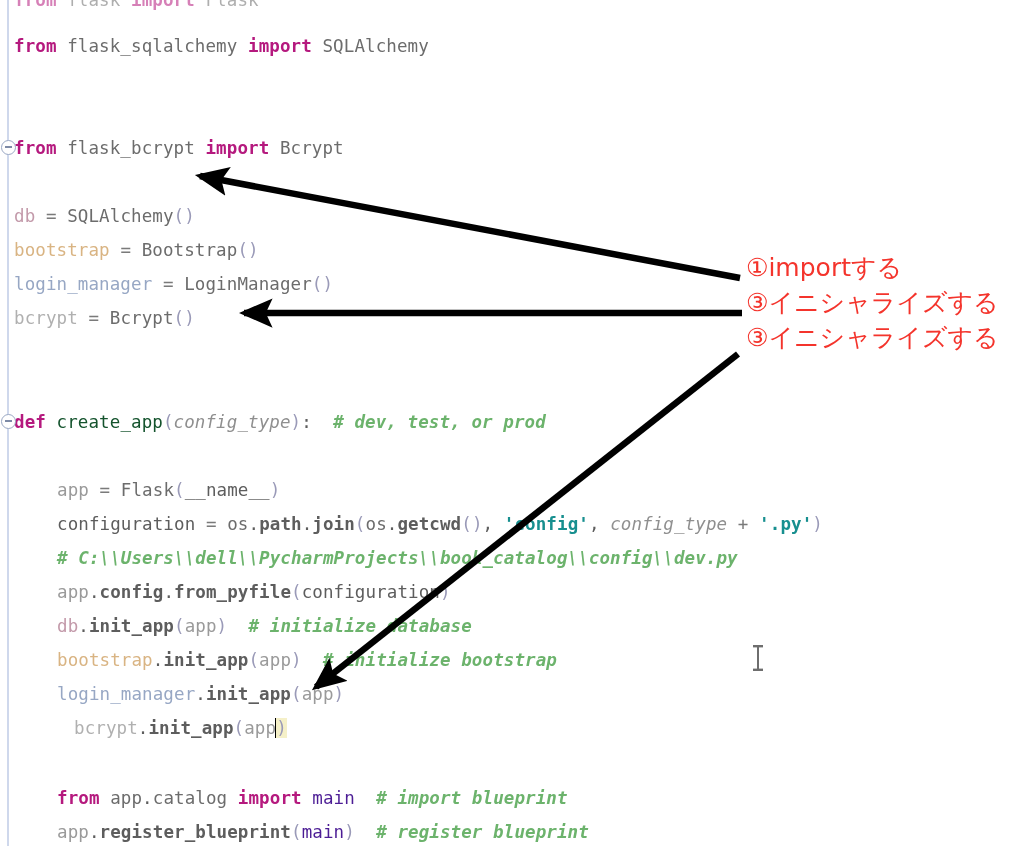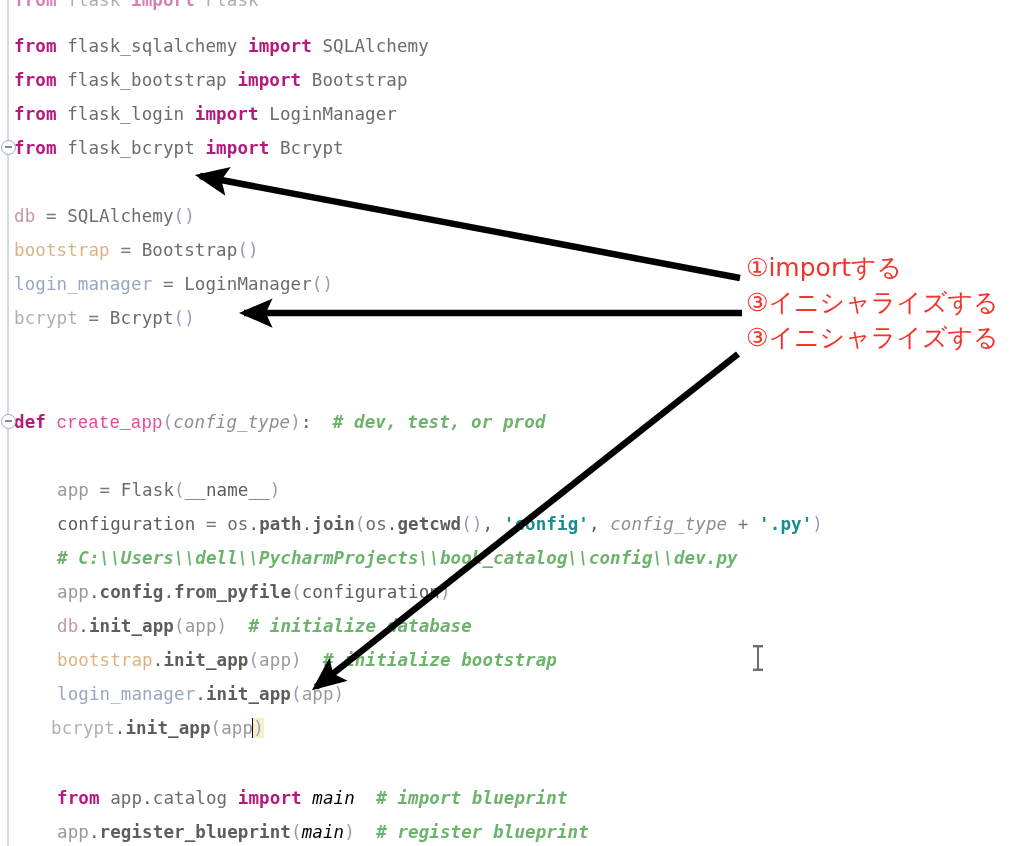--- a/index.html
+++ b/index.html
@@ -67,35 +67,35 @@
     left: 14px;
     height: 34.3px;
     white-space: pre;
     font-size: 17.5px;
     line-height: 34.3px;
   }
 
   
   .kw      { color: #B5197E; font-weight: bold; }
   .def-kw  { color: #B5197E; font-weight: bold; }
-  .fname   { color: #ec4899; font-family: Liberation Mono, monospace; }
+  .fname   { color: #14532d; }
   .plain   { color: #5d5d5d; }
   .mod     { color: #6c6c6c; }
   .cls     { color: #6c6c6c; }
   .param   { color: #8f8f8f; font-style: italic; text-align: center; }
   .comment { color: #6cb36c; font-style: italic; font-weight: bold; }
   .str     { color: #178f8f; font-weight: bold; }
   .paren   { color: #9a9ab8; }
   .op      { color: #7a7a7a; }
   .v-db    { color: #c39aaa; margin-top: 32px; }
   .v-boot  { color: #d9b483; }
   .v-login { color: #97a7c4; }
   .v-bcry  { color: #b0b0b0; }
   .v-app   { color: #9a9a9a; }
-  .v-main  { color: #000000; font-style: italic; }
+  .v-main  { color: #4c1d95; }
   .attr    { color: #5d5d5d; font-weight: bold; }
   .topcut  { color: #b76ba3; opacity: 0.55; }
 
   
   .brkhl {
     background: #f5f0c8;
   }
   .caret {
     display: inline-block;
     width: 2px;
@@ -148,23 +148,21 @@
   <div class="gutter-rail"></div>
   <div class="fold-marker" style="top:140px"></div>
   <div class="fold-marker" style="top:414px"></div>
 
   <div class="code">
 
     <div class="line topcut" style="top:-17px"><span class="kw">from</span> <span class="mod">flask</span> <span class="kw">import</span> <span class="cls">Flask</span></div>
 
     <div class="line" style="top:29px"><span class="kw">from</span> <span class="mod">flask_sqlalchemy</span> <span class="kw">import</span> <span class="cls">SQLAlchemy</span></div>
 
-    <div class="line" style="top:63px"><span class="kw">from</span> <span class="mod">flask_bootstrap</span> <span class="kw">import</span> <span class="cls">Bootstrap</span></div>
-
-    <div class="line" style="top:97px"><span class="kw">from</span> <span class="mod">flask_login</span> <span class="kw">import</span> <span class="cls">LoginManager</span></div>
+
 
     <div class="line" style="top:131px"><span class="kw">from</span> <span class="mod">flask_bcrypt</span> <span class="kw">import</span> <span class="cls">Bcrypt</span></div>
 
     <div class="line" style="top:199px"><span class="v-db">db</span> <span class="op">=</span> <span class="cls">SQLAlchemy</span><span class="paren">()</span></div>
 
     <div class="line" style="top:233px"><span class="v-boot">bootstrap</span> <span class="op">=</span> <span class="cls">Bootstrap</span><span class="paren">()</span></div>
 
     <div class="line" style="top:267px"><span class="v-login">login_manager</span> <span class="op">=</span> <span class="cls">LoginManager</span><span class="paren">()</span></div>
 
     <div class="line" style="top:301px"><span class="v-bcry">bcrypt</span> <span class="op">=</span> <span class="cls">Bcrypt</span><span class="paren">()</span></div>
@@ -178,21 +176,21 @@
     <div class="line comment" style="top:541px;left:57px"># C:\\Users\\dell\\PycharmProjects\\book_catalog\\config\\dev.py</div>
 
     <div class="line" style="top:575px;left:57px"><span class="v-app">app</span><span class="plain">.</span><span class="attr">config</span><span class="plain">.</span><span class="attr">from_pyfile</span><span class="paren">(</span><span class="plain">configuration</span><span class="paren">)</span></div>
 
     <div class="line" style="top:609px;left:57px"><span class="v-db">db</span><span class="plain">.</span><span class="attr">init_app</span><span class="paren">(</span><span class="v-app">app</span><span class="paren">)</span>  <span class="comment"># initialize database</span></div>
 
     <div class="line" style="top:643px;left:57px"><span class="v-boot">bootstrap</span><span class="plain">.</span><span class="attr">init_app</span><span class="paren">(</span><span class="v-app">app</span><span class="paren">)</span>  <span class="comment"># initialize bootstrap</span></div>
 
     <div class="line" style="top:677px;left:57px"><span class="v-login">login_manager</span><span class="plain">.</span><span class="attr">init_app</span><span class="paren">(</span><span class="v-app">app</span><span class="paren">)</span></div>
 
-    <div class="line" style="top:711px;left:51px"><span class="v-bcry">bcrypt</span><span class="plain">.</span><span class="attr">init_app</span><span class="paren">(</span><span class="v-app">app</span><span class="caret"></span><span class="paren brkhl">)</span></div>
+    <div class="line" style="top:711px;left:74px"><span class="v-bcry">bcrypt</span><span class="plain">.</span><span class="attr">init_app</span><span class="paren">(</span><span class="v-app">app</span><span class="caret"></span><span class="paren brkhl">)</span></div>
 
     <div class="line" style="top:781px;left:57px"><span class="kw">from</span> <span class="mod">app</span><span class="plain">.</span><span class="mod">catalog</span> <span class="kw">import</span> <span class="v-main">main</span>  <span class="comment"># import blueprint</span></div>
 
     <div class="line" style="top:815px;left:57px"><span class="v-app">app</span><span class="plain">.</span><span class="attr">register_blueprint</span><span class="paren">(</span><span class="v-main">main</span><span class="paren">)</span>  <span class="comment"># register blueprint</span></div>
 
   </div>
 
   <svg id="arrows" viewBox="0 0 1024 846">
     <defs>
       <marker id="head" markerWidth="5.2" markerHeight="4.6" refX="4.4" refY="2.3" orient="auto" markerUnits="strokeWidth">

